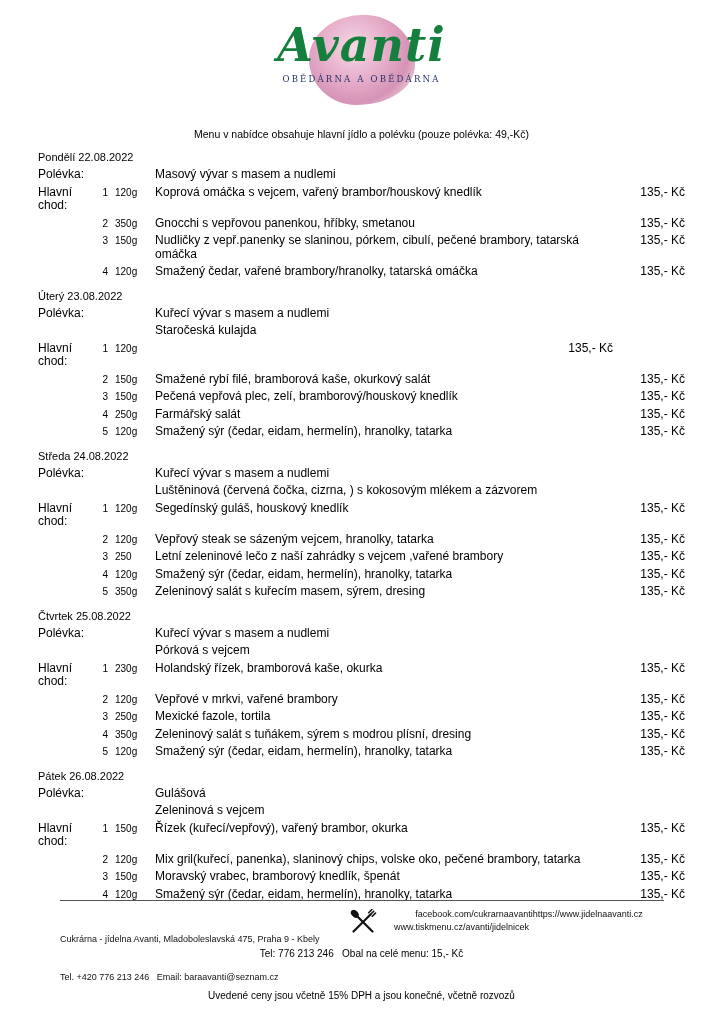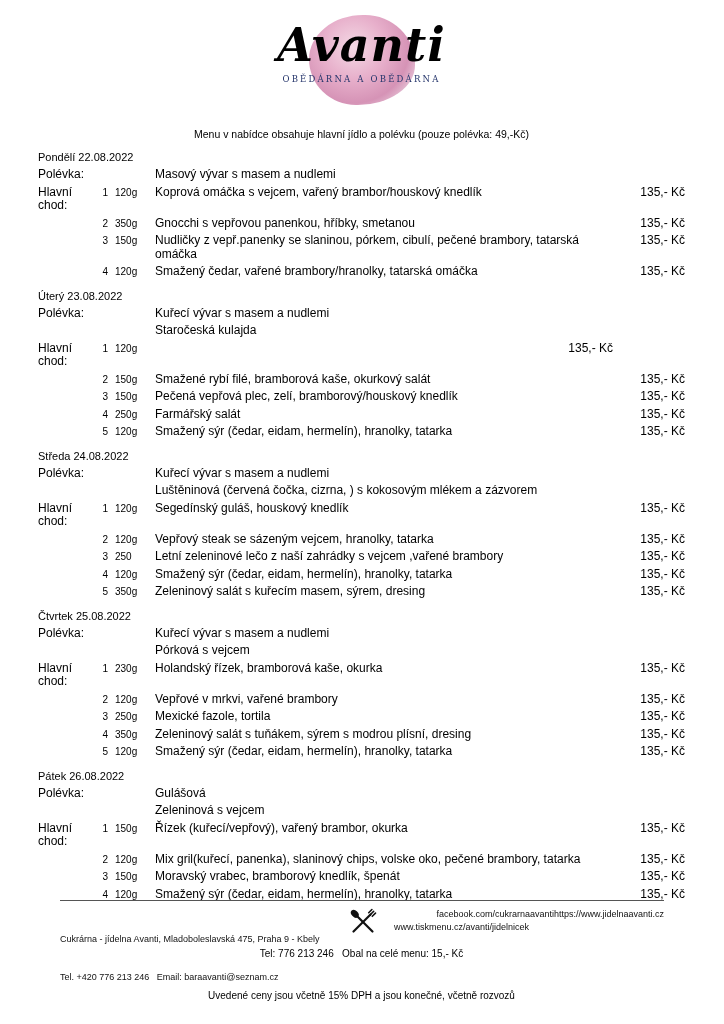--- a/index.html
+++ b/index.html
@@ -22,21 +22,21 @@
     background:radial-gradient(circle at 42% 36%,
       rgba(244,216,228,0.95) 0%,
       rgba(229,168,198,0.92) 38%,
       rgba(206,128,169,0.85) 66%,
       rgba(196,116,160,0.35) 86%,
       rgba(196,116,160,0) 100%);
   }
   .logo-text {
     position:relative; z-index:2;
     font-family:"DejaVu Serif",serif; font-style:italic; font-weight:700;
-    font-size:46px; line-height:58px; color:#000000; letter-spacing:1px;
+    font-size:46px; line-height:58px; color:#15803d; letter-spacing:1px;
   }
   .logo-sub {
     position:relative; z-index:2;
     font-family:"DejaVu Serif",serif; font-size:8.5px; letter-spacing:2.2px;
     color:#25356b;
   }
   .note { text-align:center; font-size:10.5px; margin-top:20px; }
 
   
   .day-title { font-size:11px; font-weight:400; margin:11px 0 5px; color:#000; }
@@ -59,21 +59,21 @@
   
   .bottom-bar {
     position:absolute; left:60px; right:60px; bottom:16px;
     border-top:1px solid #555; padding-top:7px;
     display:flex; align-items:flex-start;
     font-size:9px; color:#111;
   }
   .bb-left { width:272px; line-height:12.5px; white-space:pre-wrap; }
   .bb-icon { width:34px; margin:0 14px; display:flex; justify-content:center; margin-top:-2px; }
   .bb-right { flex:1; line-height:12.5px; }
-  .bb-right-row1 { display:flex; justify-content:flex-end; }
+  .bb-right-row1 { display:flex; justify-content:center; }
 </style>
 </head>
 <body>
 
 <div class="page">
 
   <div class="logo-wrap">
     <div class="logo-blob"></div>
     <div class="logo-text">Avanti</div>
     <div class="logo-sub">OBĚDÁRNA A OBĚDÁRNA</div>

